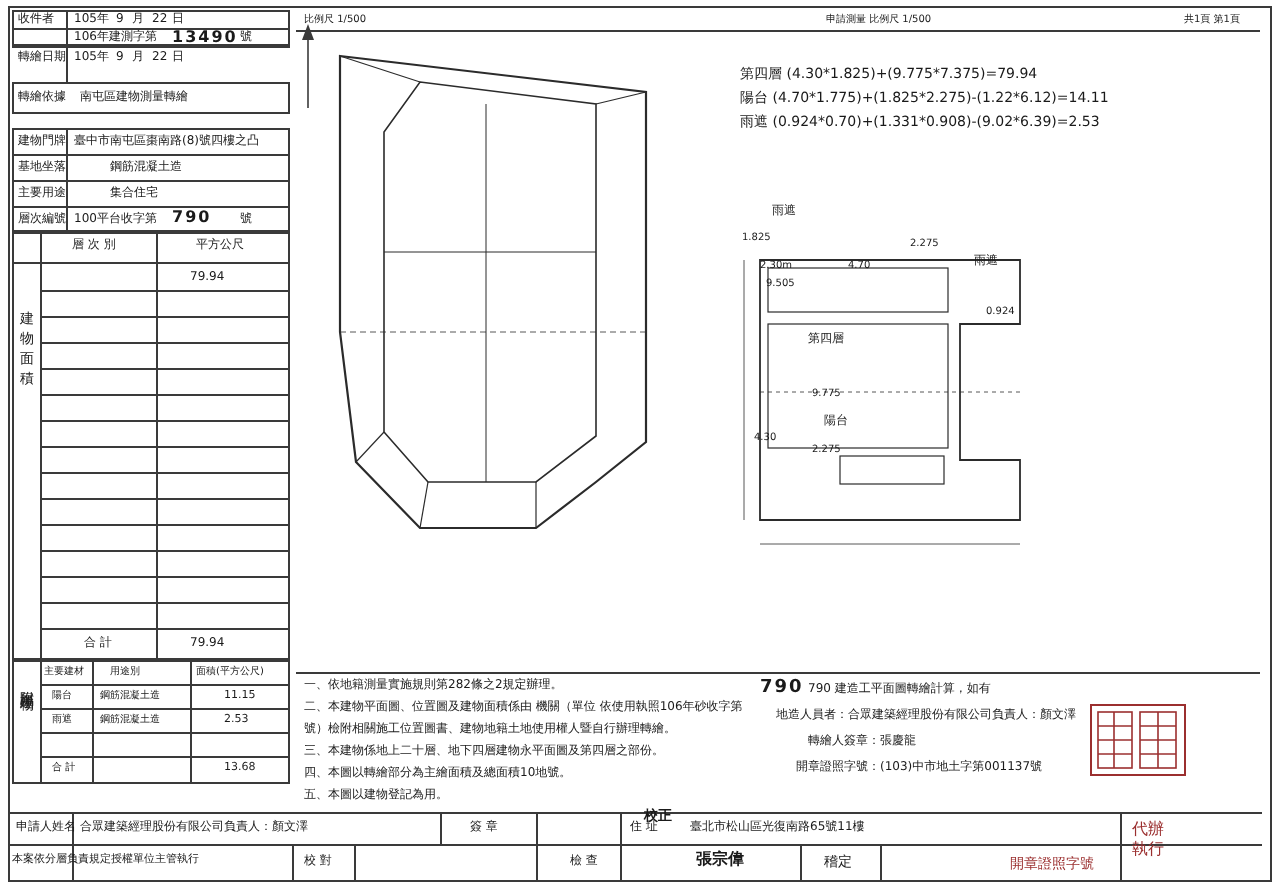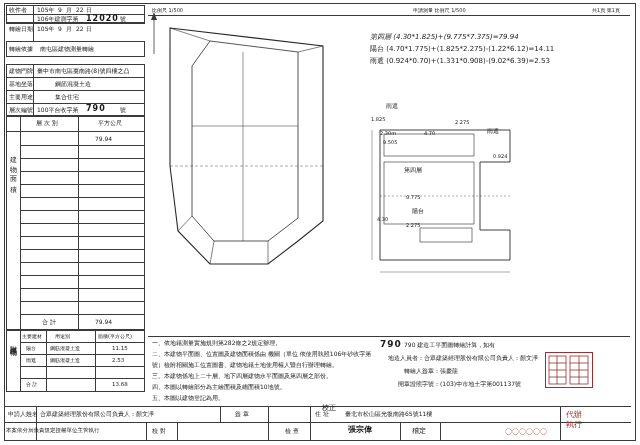--- a/index.html
+++ b/index.html
@@ -47,21 +47,21 @@
   <div class="hline" style="left:6px;top:23px;width:139px;height:1px;"></div>
 
   <div class="t f6" style="left:9px;top:7px;">收件者</div>
   <div class="t f6" style="left:37px;top:7px;">105年</div>
   <div class="t f6" style="left:58px;top:7px;">9</div>
   <div class="t f6" style="left:66px;top:7px;">月</div>
   <div class="t f6" style="left:76px;top:7px;">22</div>
   <div class="t f6" style="left:86px;top:7px;">日</div>
 
   <div class="t f6" style="left:37px;top:16px;">106年建測字第</div>
-  <div class="t f8 bold" style="left:86px;top:15px;letter-spacing:1px;">12020</div>
+  <div class="t f8 bold" style="left:86px;top:15px;letter-spacing:1px;">13490</div>
   <div class="t f6" style="left:120px;top:16px;">號</div>
 
   <div class="t f6" style="left:9px;top:26px;">轉繪日期</div>
   <div class="t f6" style="left:37px;top:26px;">105年</div>
   <div class="t f6" style="left:58px;top:26px;">9</div>
   <div class="t f6" style="left:66px;top:26px;">月</div>
   <div class="t f6" style="left:76px;top:26px;">22</div>
   <div class="t f6" style="left:86px;top:26px;">日</div>
 
   <div class="cell bl bt br bb" style="left:6px;top:41px;width:139px;height:16px;"></div>
@@ -165,21 +165,21 @@
       <line x1="62" y1="258" x2="66" y2="235" stroke="#2b2b2b" stroke-width="0.6"></line>
       <line x1="120" y1="258" x2="120" y2="235" stroke="#2b2b2b" stroke-width="0.6"></line>
 
       <line x1="44" y1="120" x2="150" y2="120" stroke="#2b2b2b" stroke-width="0.5"></line>
       <line x1="95" y1="46" x2="95" y2="235" stroke="#2b2b2b" stroke-width="0.5"></line>
 
       <line x1="22" y1="160" x2="175" y2="160" stroke="#2b2b2b" stroke-width="0.4" stroke-dasharray="3,2"></line>
     </svg>
   </div>
 
-  <div class="t f7" style="left:370px;top:34px;font-style:italic;">第四層  (4.30*1.825)+(9.775*7.375)=79.94</div>
+  <div class="t f7" style="left:370px;top:34px;">第四層  (4.30*1.825)+(9.775*7.375)=79.94</div>
   <div class="t f7" style="left:370px;top:46px;">陽台  (4.70*1.775)+(1.825*2.275)-(1.22*6.12)=14.11</div>
   <div class="t f7" style="left:370px;top:58px;">雨遮  (0.924*0.70)+(1.331*0.908)-(9.02*6.39)=2.53</div>
 
   <div style="position:absolute;left:360px;top:100px;width:190px;height:230px;">
     <svg width="190" height="230" viewBox="0 0 190 230">
       <polygon points="20,30 150,30 150,62 120,62 120,130 150,130 150,160 20,160" fill="none" stroke="#2b2b2b" stroke-width="0.9"></polygon>
       <rect x="24" y="34" width="90" height="22" fill="none" stroke="#2b2b2b" stroke-width="0.6"></rect>
       <rect x="24" y="62" width="90" height="62" fill="none" stroke="#2b2b2b" stroke-width="0.6"></rect>
       <rect x="60" y="128" width="52" height="14" fill="none" stroke="#2b2b2b" stroke-width="0.6"></rect>
       <line x1="20" y1="96" x2="150" y2="96" stroke="#2b2b2b" stroke-width="0.4" stroke-dasharray="2,2"></line>
@@ -249,20 +249,20 @@
 
   <div class="t f6" style="left:8px;top:411px;">申請人姓名</div>
   <div class="t f6" style="left:40px;top:411px;">合眾建築經理股份有限公司負責人：顏文澤</div>
   <div class="t f6" style="left:235px;top:411px;">簽 章</div>
   <div class="t f6" style="left:315px;top:411px;">住 址</div>
   <div class="t f6" style="left:345px;top:411px;">臺北市松山區光復南路65號11樓</div>
 
   <div class="t f55" style="left:6px;top:428px;">本案依分層負責規定授權單位主管執行</div>
   <div class="t f6" style="left:152px;top:428px;">校 對</div>
   <div class="t f6" style="left:285px;top:428px;">檢 查</div>
-  <div class="t f7" style="left:322px;top:405px;">校正</div>
+  <div class="t f7" style="left:322px;top:405px;font-weight:bold;">校正</div>
   <div class="t f8 bold" style="left:348px;top:426px;">張宗偉</div>
   <div class="t f7" style="left:412px;top:428px;">稽定</div>
 
   <div class="t f8 redstamp" style="left:566px;top:410px;line-height:1.2;">代辦<br>執行</div>
-  <div class="t f7 redstamp" style="left:505px;top:429px;">〇〇〇〇〇〇</div>
+  <div class="t f7 redstamp" style="left:505px;top:429px;">開章證照字號</div>
 
 </div>
 
 </body></html>

